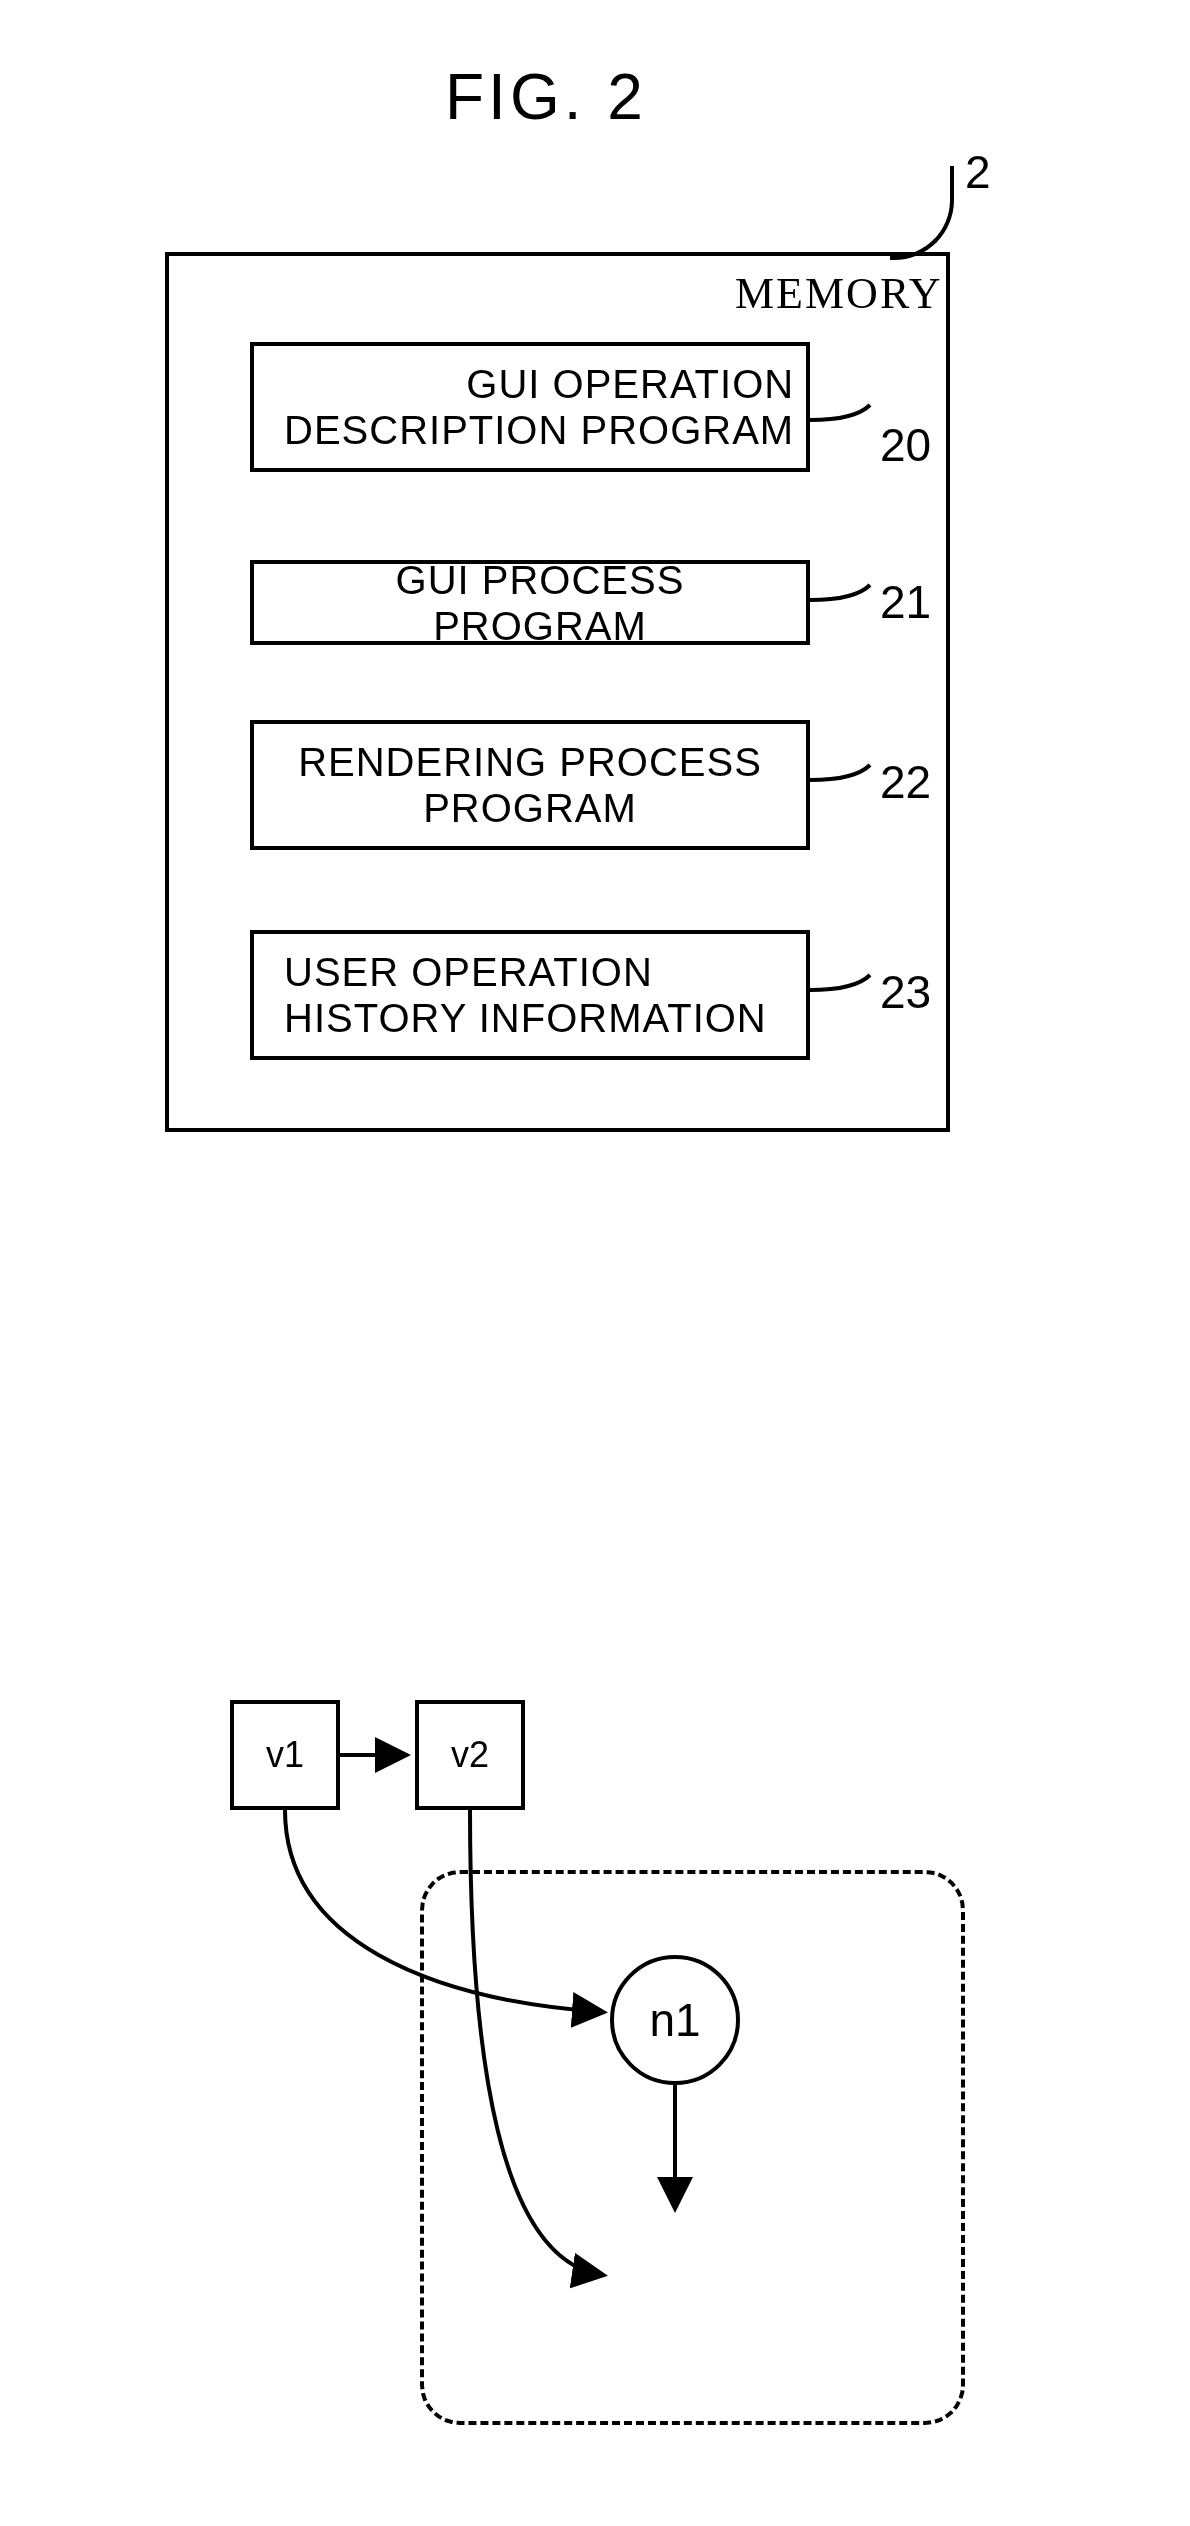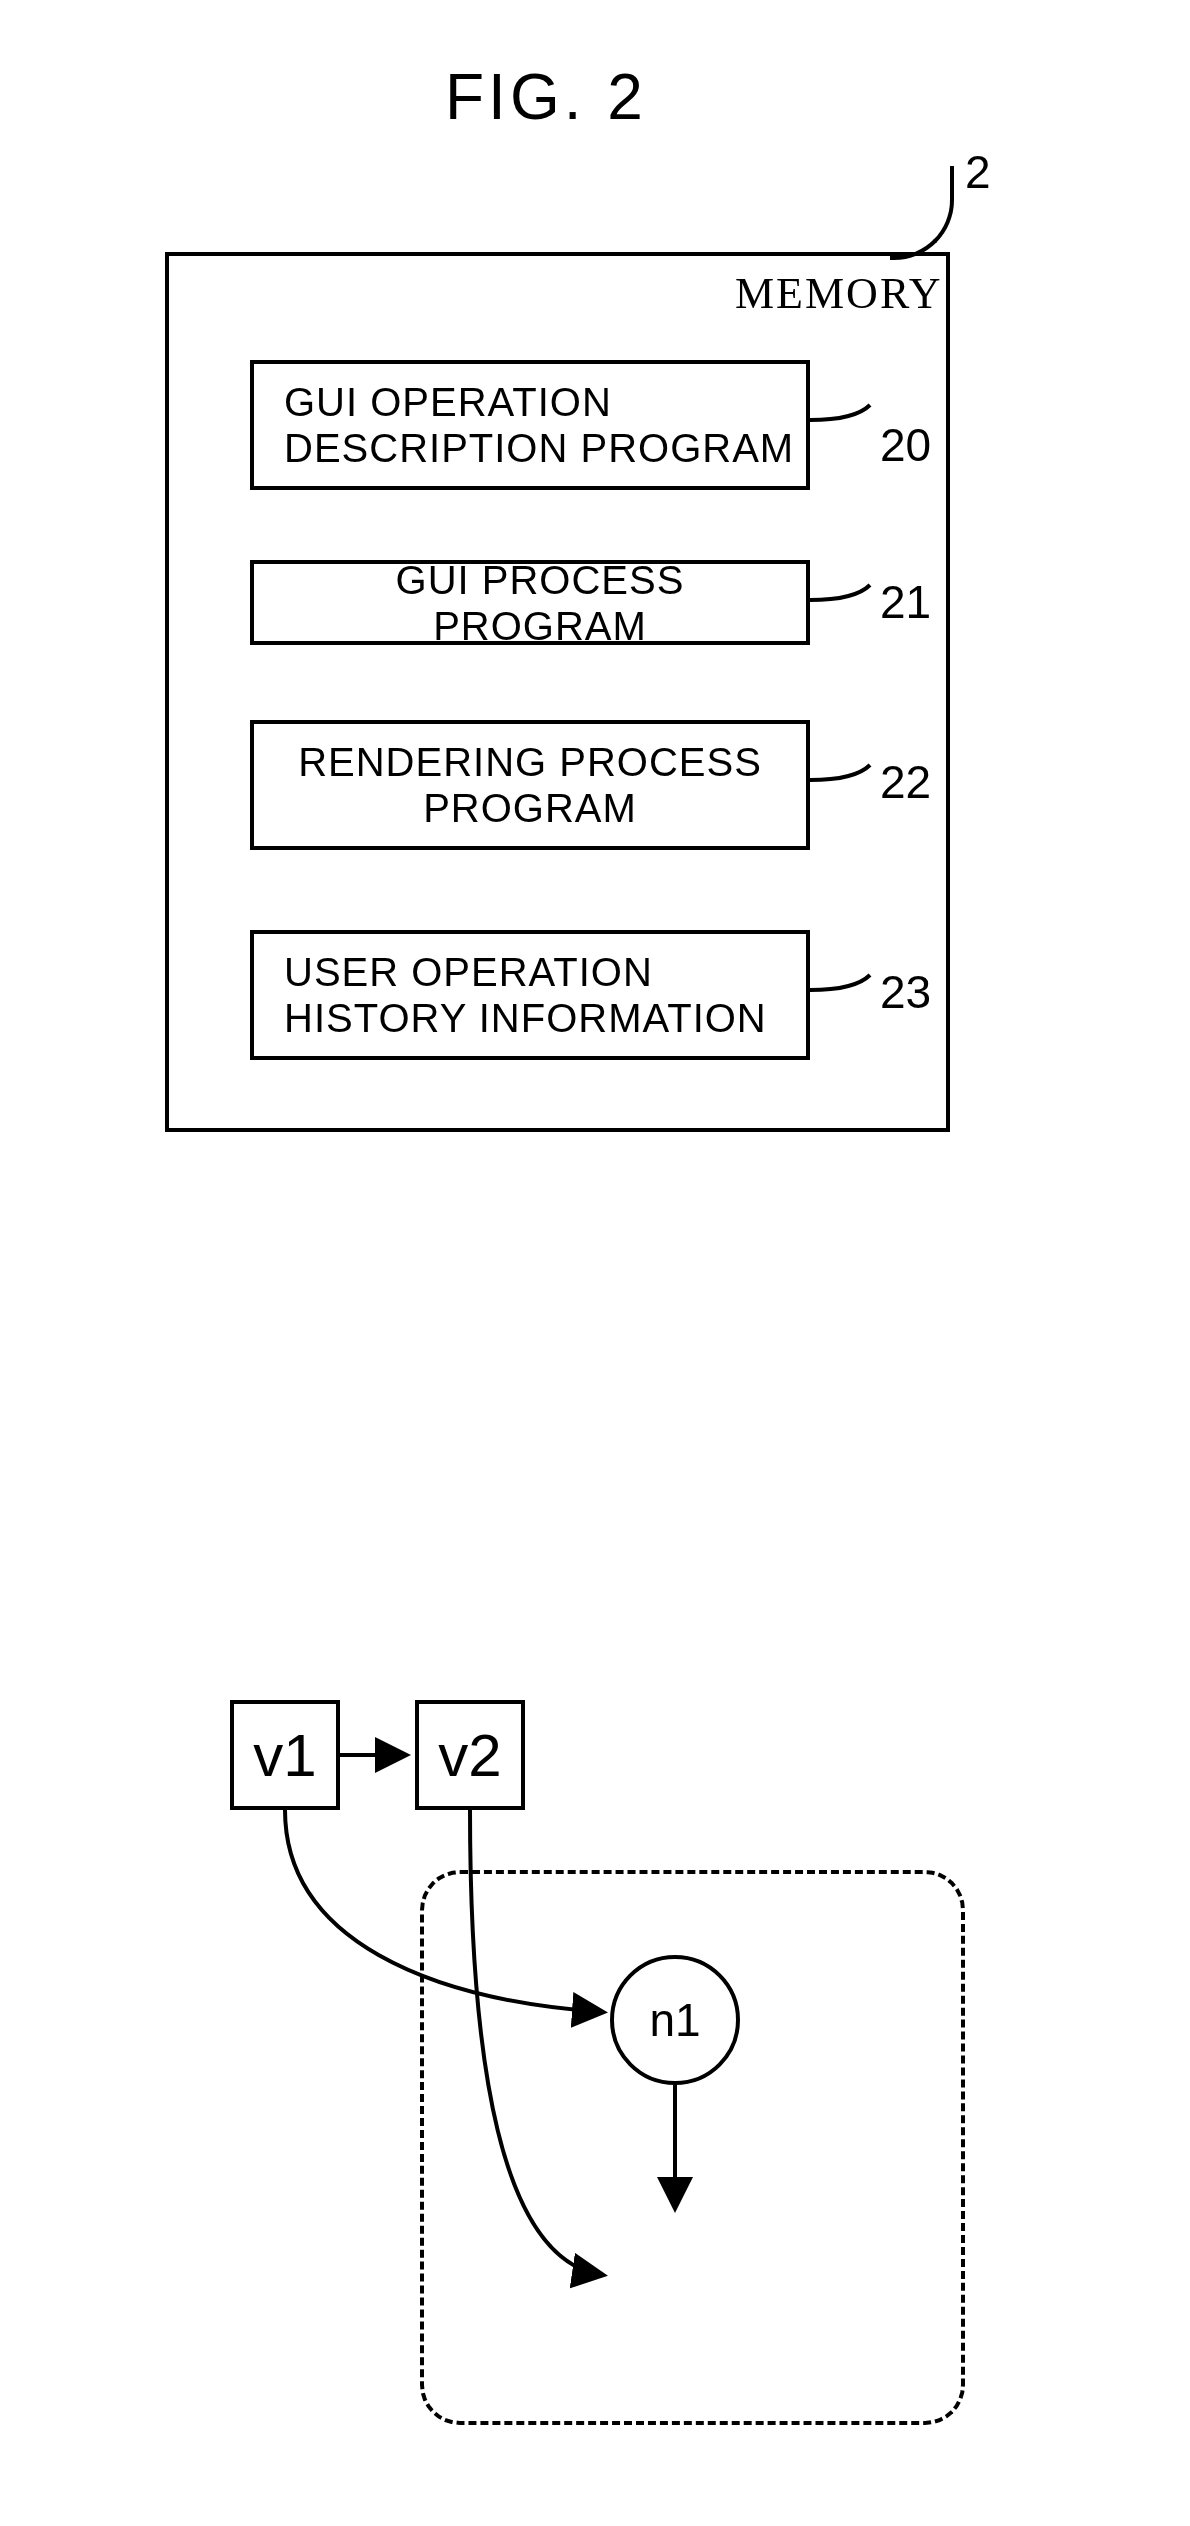--- a/index.html
+++ b/index.html
@@ -56,21 +56,21 @@
     border-bottom: 4px solid #000;
     border-bottom-right-radius: 60px 60px;
   }
   .node-box {
     position: absolute;
     border: 4px solid #000;
     box-sizing: border-box;
     display: flex;
     align-items: center;
     justify-content: center;
-    font-size: 60px;
+    font-size: 36px;
     text-align: right;
   }
   .node-circ {
     position: absolute;
     border: 4px solid #000;
     border-radius: 50%;
     box-sizing: border-box;
     display: flex;
     align-items: center;
     justify-content: center;
@@ -94,21 +94,21 @@
 <div class="stage">
 
   <div class="fig-title" style="left:445px; top:60px;">FIG. 2</div>
 
   <div class="lead2" style="left:890px; top:166px;"></div>
   <div class="ref" style="left:965px; top:145px;">2</div>
 
   <div class="memory-box" style="left:165px; top:252px; width:785px; height:880px;"></div>
   <div class="mem-label" style="left:735px; top:268px;font-family:Liberation Serif, serif;">MEMORY</div>
 
-  <div class="cell" style="left:250px; top:360px; width:560px; height:130px; justify-content:flex-start; padding-left:30px; text-align:left;">
+  <div class="cell" style="left:250px; top:342px; width:560px; height:130px; justify-content:flex-start; padding-left:30px; text-align:right;">
       <span style="white-space:pre-line">GUI OPERATION
 DESCRIPTION PROGRAM</span>
     </div>
   <div class="ref" style="left:880px; top:418px;text-align:right;">20</div>
 
   <div class="cell" style="left:250px; top:560px; width:560px; height:85px; justify-content:flex-start; padding-left:30px;">
       <span style="white-space:pre-line">GUI PROCESS PROGRAM</span>
     </div>
   <div class="ref" style="left:880px; top:575px;">21</div>
 

